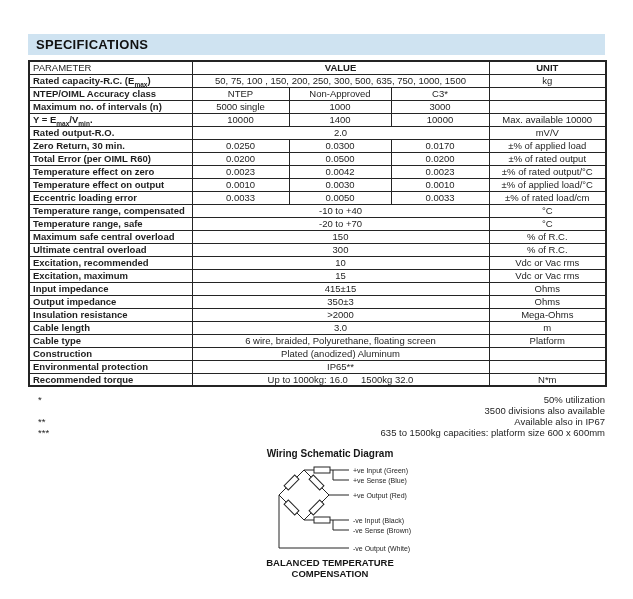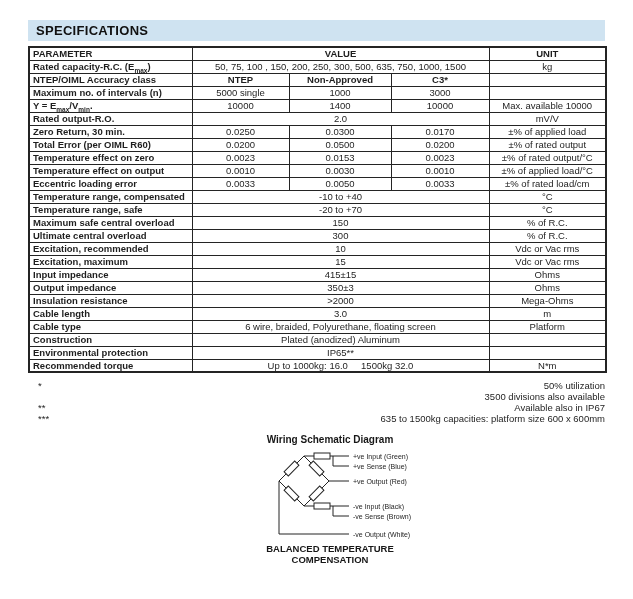--- a/index.html
+++ b/index.html
@@ -13,43 +13,44 @@
   .content { margin-left: 28px; width: 577px; padding-top: 20px; }
 
   .title-bar {
     background: #cfe3f1;
     font-weight: bold;
     font-size: 13px;
     letter-spacing: 0.3px;
     padding: 3px 8px 3px 8px;
     margin-bottom: 5px;
     color: #111;
+    margin-top: 14px;
   }
 
   table.spec {
     border-collapse: collapse;
     width: 577px;
     table-layout: fixed;
     border: 2px solid #242424;
   }
   table.spec td, table.spec th {
     border: 1px solid #242424;
     font-size: 9.5px;
     line-height: 11px;
     height: 13px;
     padding: 0 3px;
     overflow: hidden;
     white-space: pre-wrap;
     vertical-align: middle;
   }
-  th.param-h { text-align: left; padding-left: 5px; font-weight: bold; }
+  th.param-h { text-align: left; padding-left: 5px; font-weight: normal; }
   th.value-h, th.unit-h { text-align: center; font-weight: bold; }
   td.param { font-weight: bold; text-align: left; padding-left: 5px; }
   td.val, td.unit { text-align: center; }
-  td.bold { font-weight: bold; }
+  td.bold { font-weight: normal; }
   sub { font-size: 6.5px; line-height: 0; }
 
   .footnotes { margin-top: 7px; font-size: 9.5px; line-height: 11px; }
   .footnote { display: flex; padding-left: 10px; }
   .fn-marker { width: 22px; flex: none; }
   .fn-text { flex: 1; text-align: right; }
 
   .diagram { width: 340px; margin-left: 132px; margin-top: 10px; }
   .diagram-title { font-weight: bold; font-size: 10px; text-align: center; color: #171717; }
   svg.bridge { display: block; margin-left: 92px; margin-top: 3px; }
@@ -120,21 +121,21 @@
         <tr>
           <td class="param">Total Error (per OIML R60)</td>
           <td class="val">0.0200</td>
           <td class="val">0.0500</td>
           <td class="val">0.0200</td>
           <td class="unit">±% of rated output</td>
         </tr>
         <tr>
           <td class="param">Temperature effect on zero</td>
           <td class="val">0.0023</td>
-          <td class="val">0.0153</td>
+          <td class="val">0.0042</td>
           <td class="val">0.0023</td>
           <td class="unit">±% of rated output/°C</td>
         </tr>
         <tr>
           <td class="param">Temperature effect on output</td>
           <td class="val">0.0010</td>
           <td class="val">0.0030</td>
           <td class="val">0.0010</td>
           <td class="unit">±% of applied load/°C</td>
         </tr>

